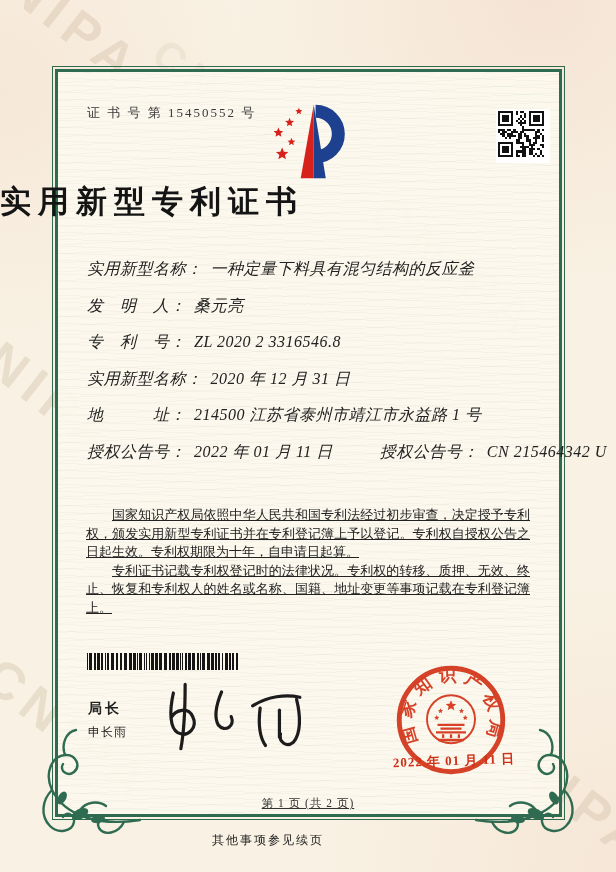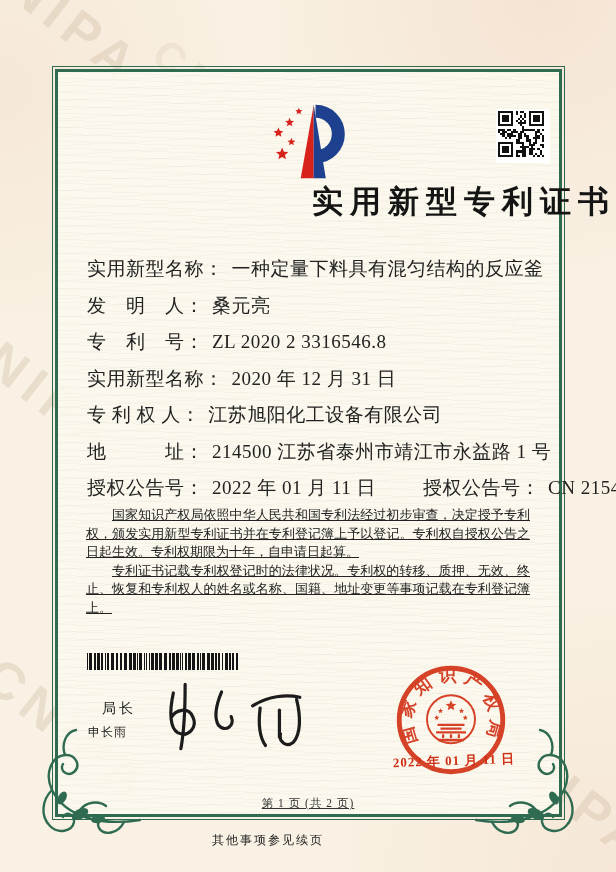--- a/index.html
+++ b/index.html
@@ -20,35 +20,35 @@
       border:3px solid #2f6b51;
       background:
         repeating-linear-gradient(2deg, rgba(110,160,125,.06) 0 1px, rgba(0,0,0,0) 1px 7px),
         repeating-linear-gradient(-3deg, rgba(110,160,125,.05) 0 1px, rgba(0,0,0,0) 1px 9px),
         rgba(253,249,238,.92);}
   .cert-no{position:absolute;left:87px;top:104px;font-size:13px;color:#3a3a3a;
       letter-spacing:2px;z-index:3;}
   .qr{position:absolute;left:496px;top:109px;width:50px;height:50px;z-index:3;
       background:#fff;padding:2px;}
   .logo{position:absolute;left:262px;top:103px;width:96px;height:78px;z-index:3;}
-  .title{position:absolute;left:0;top:181px;width:616px;text-align:right;
+  .title{position:absolute;left:0;top:181px;width:616px;text-align:left;
       font-size:31px;font-weight:bold;color:#141414;letter-spacing:7px;z-index:3;}
   .fields{position:absolute;left:87px;top:259px;width:448px;z-index:3;}
-  .frow{display:flex;margin-bottom:16.5px;font-size:19px;color:#222;
-      letter-spacing:.5px;line-height:20px;}
+  .frow{display:flex;margin-bottom:16.5px;font-size:16px;color:#222;
+      letter-spacing:.5px;line-height:20px;font-style:italic;}
   .flabel{flex:0 0 auto;white-space:pre;}
   .fvalue{margin-left:8px;white-space:pre;}
   .grant-date-pair{display:flex;}
   .grant-no-pair{display:flex;margin-left:47px;}
   .bodytext{position:absolute;left:86px;top:506px;width:444px;z-index:3;
       font-size:13px;line-height:18.5px;color:#222;text-align:justify;text-decoration:underline;}
   .bodytext p{margin:0;text-indent:2em;}
   .barcode{position:absolute;left:87px;top:653px;height:17px;z-index:3;font-size:0;}
-  .sig-title{position:absolute;left:102px;top:700px;font-size:14px;color:#222;
-      letter-spacing:3px;z-index:3;}
+  .sig-title{position:absolute;left:88px;top:700px;font-size:14px;color:#222;
+      letter-spacing:3px;z-index:3;font-weight:bold;}
   .sig-name{position:absolute;left:88px;top:724px;font-size:12px;color:#222;
       letter-spacing:1px;z-index:3;}
   .signature{position:absolute;left:148px;top:678px;width:175px;height:75px;z-index:4;}
   .seal{position:absolute;left:376px;top:645px;width:150px;height:150px;z-index:5;
       opacity:.92;}
   .seal-date{position:absolute;left:381px;top:752px;width:146px;text-align:center;
       font-size:13px;font-weight:bold;color:#cf2f16;letter-spacing:1px;z-index:6;
       transform:rotate(-2deg);white-space:nowrap;}
   .page-num{position:absolute;left:0;top:796px;width:616px;text-align:center;
       font-size:11.5px;color:#333;letter-spacing:1px;z-index:3;text-decoration:underline;}
@@ -68,20 +68,21 @@
   <div class="wm" style="left:356px;top:238px;font-size:52px;color:rgba(193,172,142,.22);">CNIPA</div>
   <div class="wm" style="left:-64px;top:356px;font-size:52px;">CNIPA</div>
   <div class="wm" style="left:120px;top:532px;font-size:46px;color:rgba(193,172,142,.12);">CNIPA</div>
   <div class="wm" style="left:-30px;top:700px;font-size:52px;">CNIPA</div>
   <div class="wm" style="left:468px;top:762px;font-size:52px;">CNIPA</div>
 
   <div class="frame">
     <div class="frame-inner"></div>
   </div>
 
+  <div class="cert-no">证 书 号 第 15450552 号</div>
 
   <div class="qr">
     <svg id="qrsvg" viewBox="0 0 21 21" width="46" height="46" shape-rendering="crispEdges">
         <rect x="8" y="0" width="1" height="1" fill="#111"></rect>
         <rect x="10" y="0" width="1" height="1" fill="#111"></rect>
         <rect x="11" y="0" width="1" height="1" fill="#111"></rect>
         <rect x="8" y="1" width="1" height="1" fill="#111"></rect>
         <rect x="12" y="1" width="1" height="1" fill="#111"></rect>
         <rect x="10" y="2" width="1" height="1" fill="#111"></rect>
         <rect x="12" y="2" width="1" height="1" fill="#111"></rect>
@@ -242,24 +243,20 @@
     </div>
     <div class="frow">
       <span class="flabel">专　利　号：</span>
       <span class="fvalue">ZL 2020 2 3316546.8</span>
     </div>
     <div class="frow">
       <span class="flabel">实用新型名称：</span>
       <span class="fvalue">2020 年 12 月 31 日</span>
     </div>
     <div class="frow">
-      <span class="flabel">专 利 权 人：</span>
-      <span class="fvalue">江苏旭阳化工设备有限公司</span>
-    </div>
-    <div class="frow">
       <span class="flabel">地　　　址：</span>
       <span class="fvalue">214500 江苏省泰州市靖江市永益路 1 号</span>
     </div>
     <div class="frow">
       <span class="grant-date-pair">
         <span class="flabel">授权公告号：</span>
         <span class="fvalue">2022 年 01 月 11 日</span>
       </span>
       <span class="grant-no-pair">
         <span class="flabel">授权公告号：</span>

